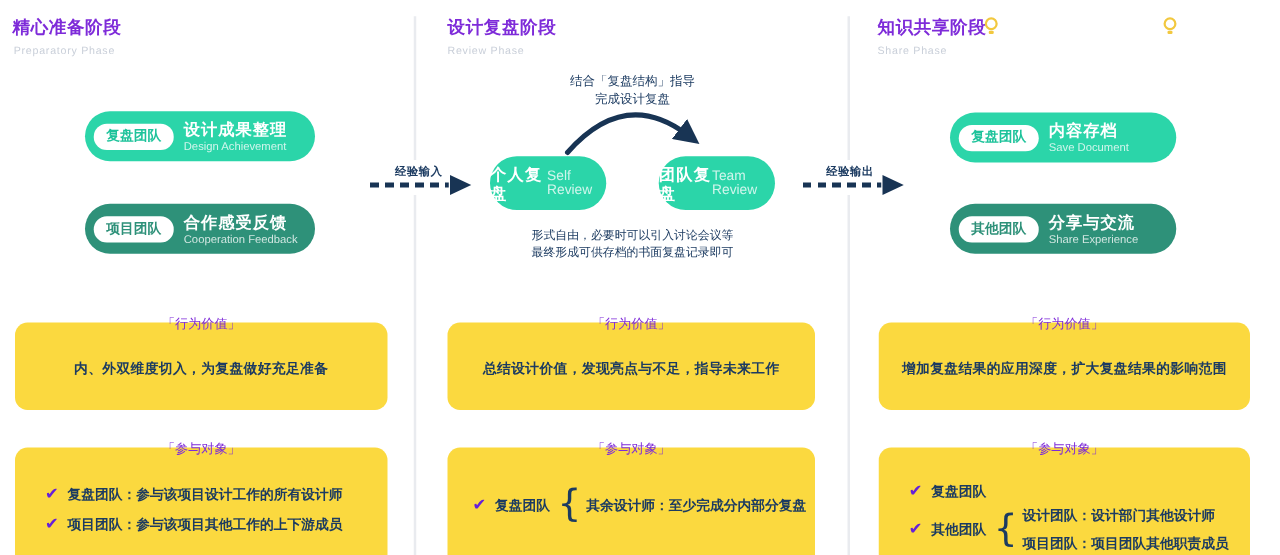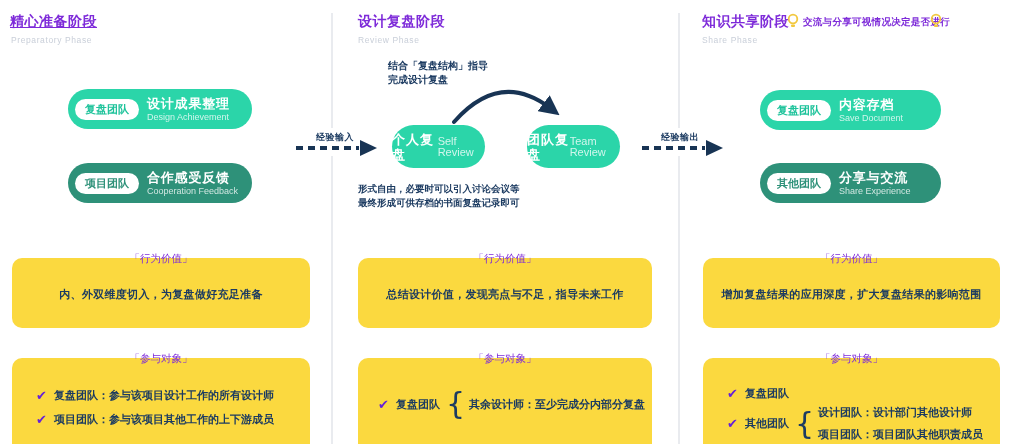--- a/index.html
+++ b/index.html
@@ -31,21 +31,21 @@
   .pilltext .t { font-size:13px; font-weight:bold; color:#fff; letter-spacing:0.8px; line-height:15px; }
   .pilltext .s { font-size:9px; color:rgba(255,255,255,0.78); line-height:11px; margin-top:1px; }
 
   
   .node { position:absolute; width:93px; height:43px; border-radius:22px; background:#2BD5A9;
           display:flex; flex-direction:row; align-items:center; justify-content:center; }
   .node .t { font-size:13px; font-weight:bold; color:#fff; letter-spacing:1px; line-height:15px; }
   .node .s { font-size:11px; color:rgba(255,255,255,0.78); line-height:11px; }
 
   
-  .navy-note { position:absolute; font-weight:bold; color:#1C3B61; }
+  .navy-note { position:absolute; font-weight:normal; color:#1C3B61; text-align:center; }
 
   
   .dash  { position:absolute; height:4px;
            background:repeating-linear-gradient(90deg,#183454 0 7px,transparent 7px 12px); }
   .ahead { position:absolute; width:0; height:0;
            border-top:8px solid transparent; border-bottom:8px solid transparent;
            border-left:17px solid #183454; }
   .alabel { position:absolute; font-size:9px; font-weight:bold; color:#1C3B61; letter-spacing:0.5px; }
 
   
@@ -67,21 +67,21 @@
 </head>
 <body>
 
 <div id="canvas">
 
   <div class="divider" style="left:331px; top:13px; height:115px;"></div>
   <div class="divider" style="left:331px; top:156px; height:288px;"></div>
   <div class="divider" style="left:678px; top:13px; height:115px;"></div>
   <div class="divider" style="left:678px; top:156px; height:288px;"></div>
 
-  <div class="col-title" style="left:10px; top:13px;text-decoration:underline;">精心准备阶段</div>
+  <div class="col-title" style="left:10px; top:13px;">精心准备阶段</div>
   <div class="col-sub" style="left:11px; top:35px;">Preparatory Phase</div>
 
   <div class="bigpill light" style="left:68px; top:89px;">
     <span class="tagpill">复盘团队</span>
     <span class="pilltext">
       <span class="t">设计成果整理</span>
       <span class="s">Design Achievement</span>
     </span>
   </div>
 
@@ -164,21 +164,20 @@
         <span>其余设计师：至少完成分内部分复盘</span>
       </span>
     </div>
   </div>
 
   <div class="col-title" style="left:702px; top:13px;">知识共享阶段</div>
   <svg class="abs" style="left:787px; top:13px;" width="12" height="16" viewBox="0 0 12 16">
     <circle cx="6" cy="6" r="4.3" fill="none" stroke="#F2C83F" stroke-width="1.8"></circle>
     <rect x="4" y="11.5" width="4" height="2.6" rx="1" fill="#F2C83F"></rect>
   </svg>
-  <div class="col-note" style="left:803px; top:16px;">交流与分享可视情况决定是否进行</div>
   <svg class="abs" style="left:930px; top:13px;" width="12" height="16" viewBox="0 0 12 16">
     <circle cx="6" cy="6" r="4.3" fill="none" stroke="#F2C83F" stroke-width="1.8"></circle>
     <rect x="4" y="11.5" width="4" height="2.6" rx="1" fill="#F2C83F"></rect>
   </svg>
   <div class="col-sub" style="left:702px; top:35px;">Share Phase</div>
 
   <div class="bigpill light" style="left:760px; top:90px; width:181px;">
     <span class="tagpill">复盘团队</span>
     <span class="pilltext">
       <span class="t">内容存档</span>

